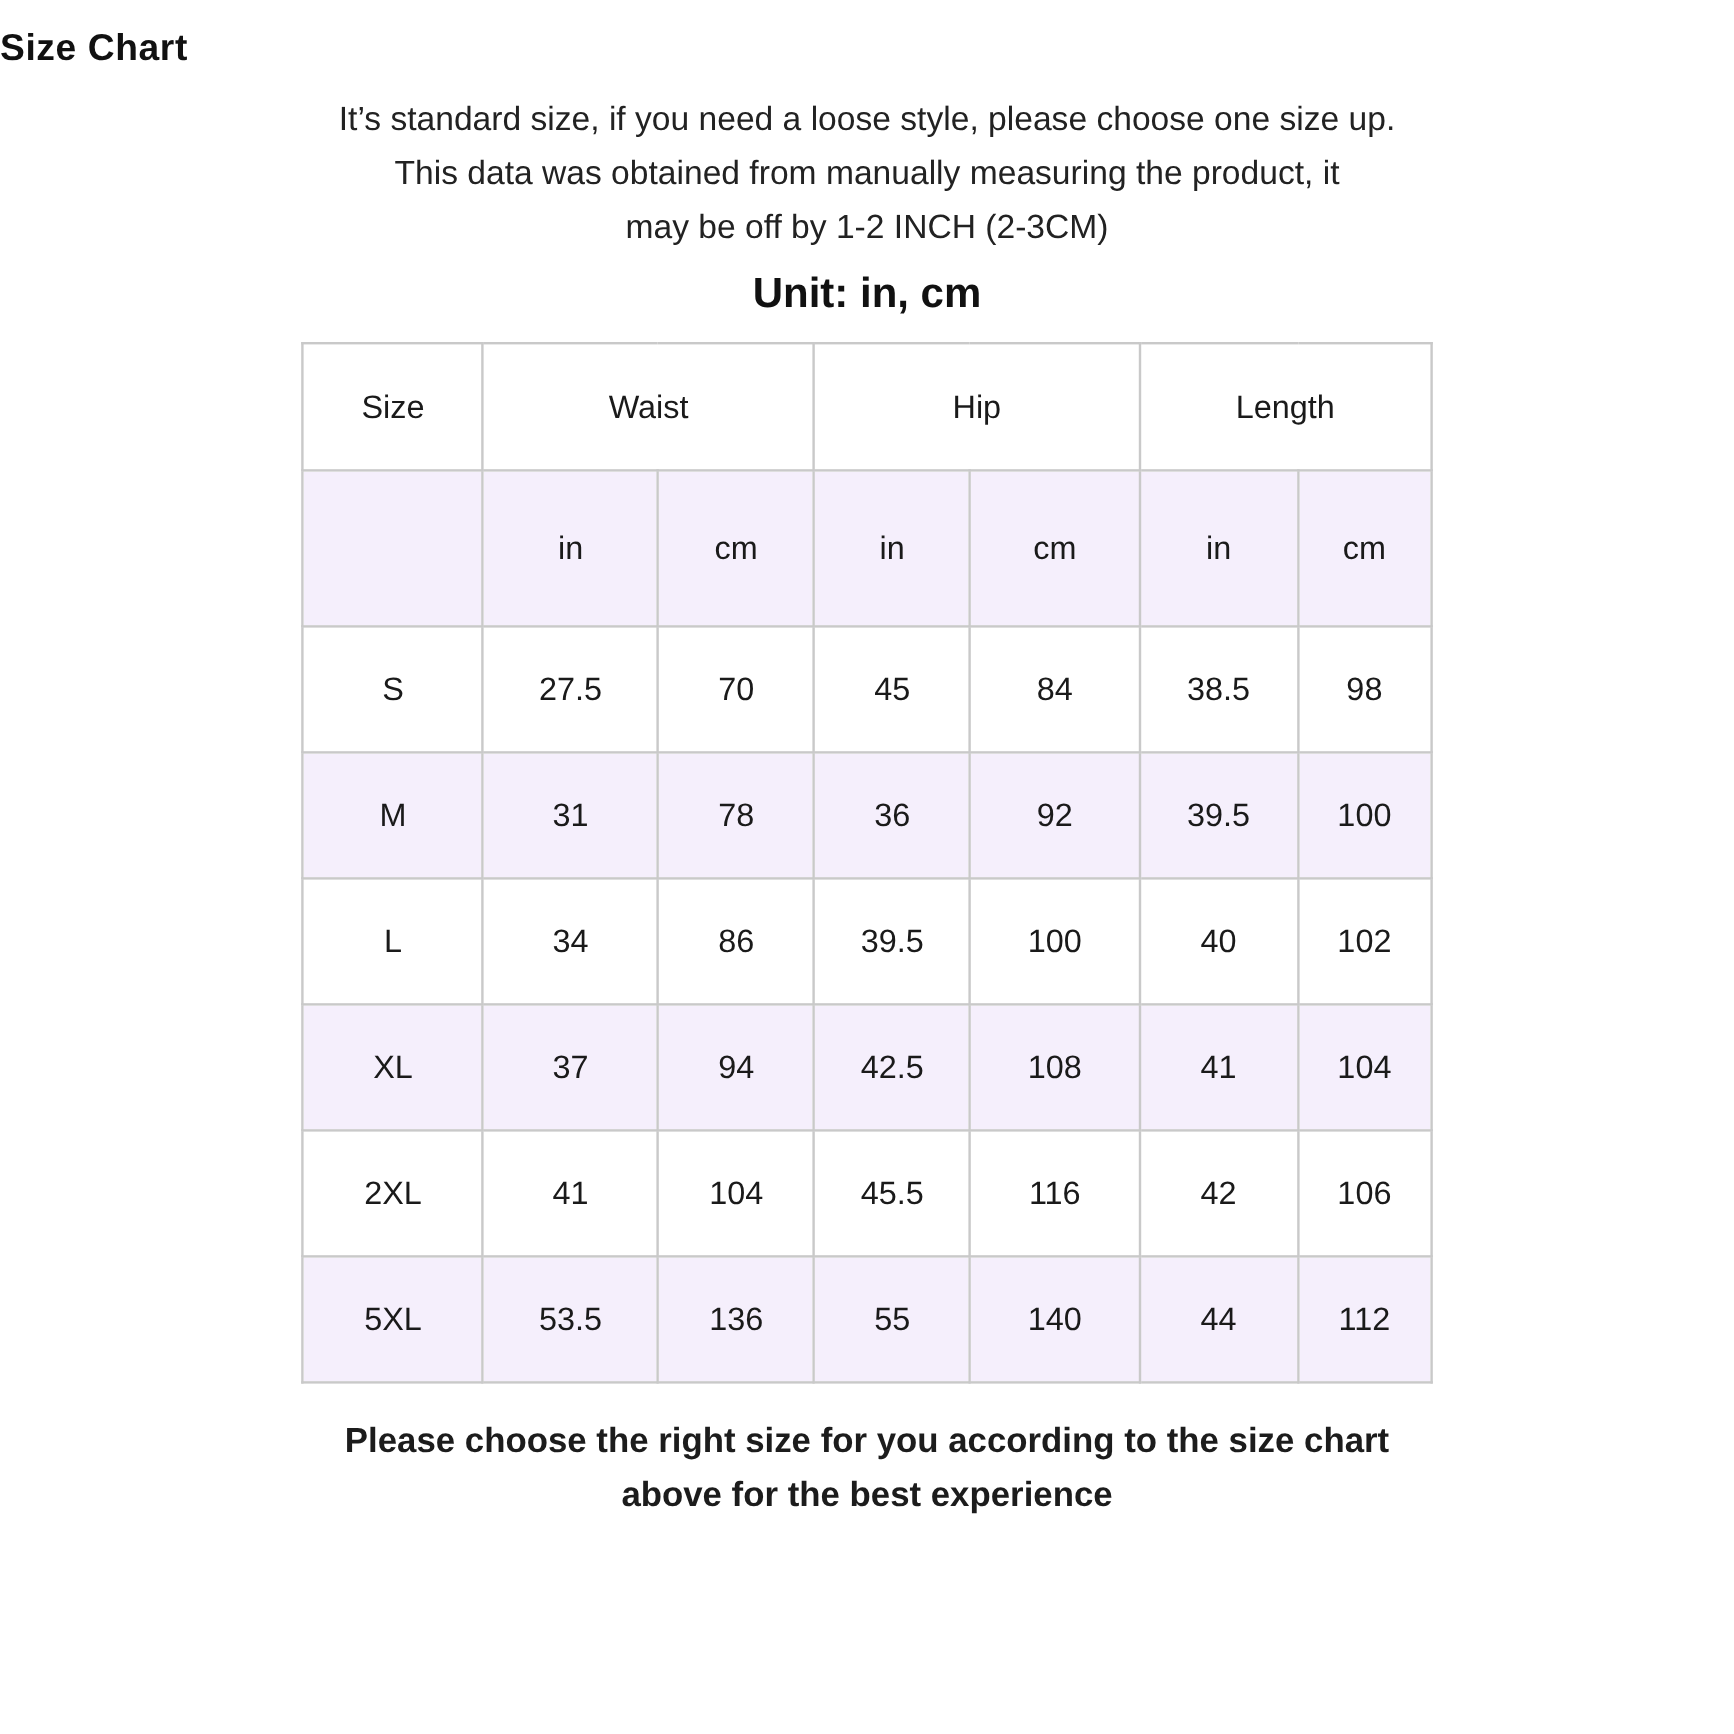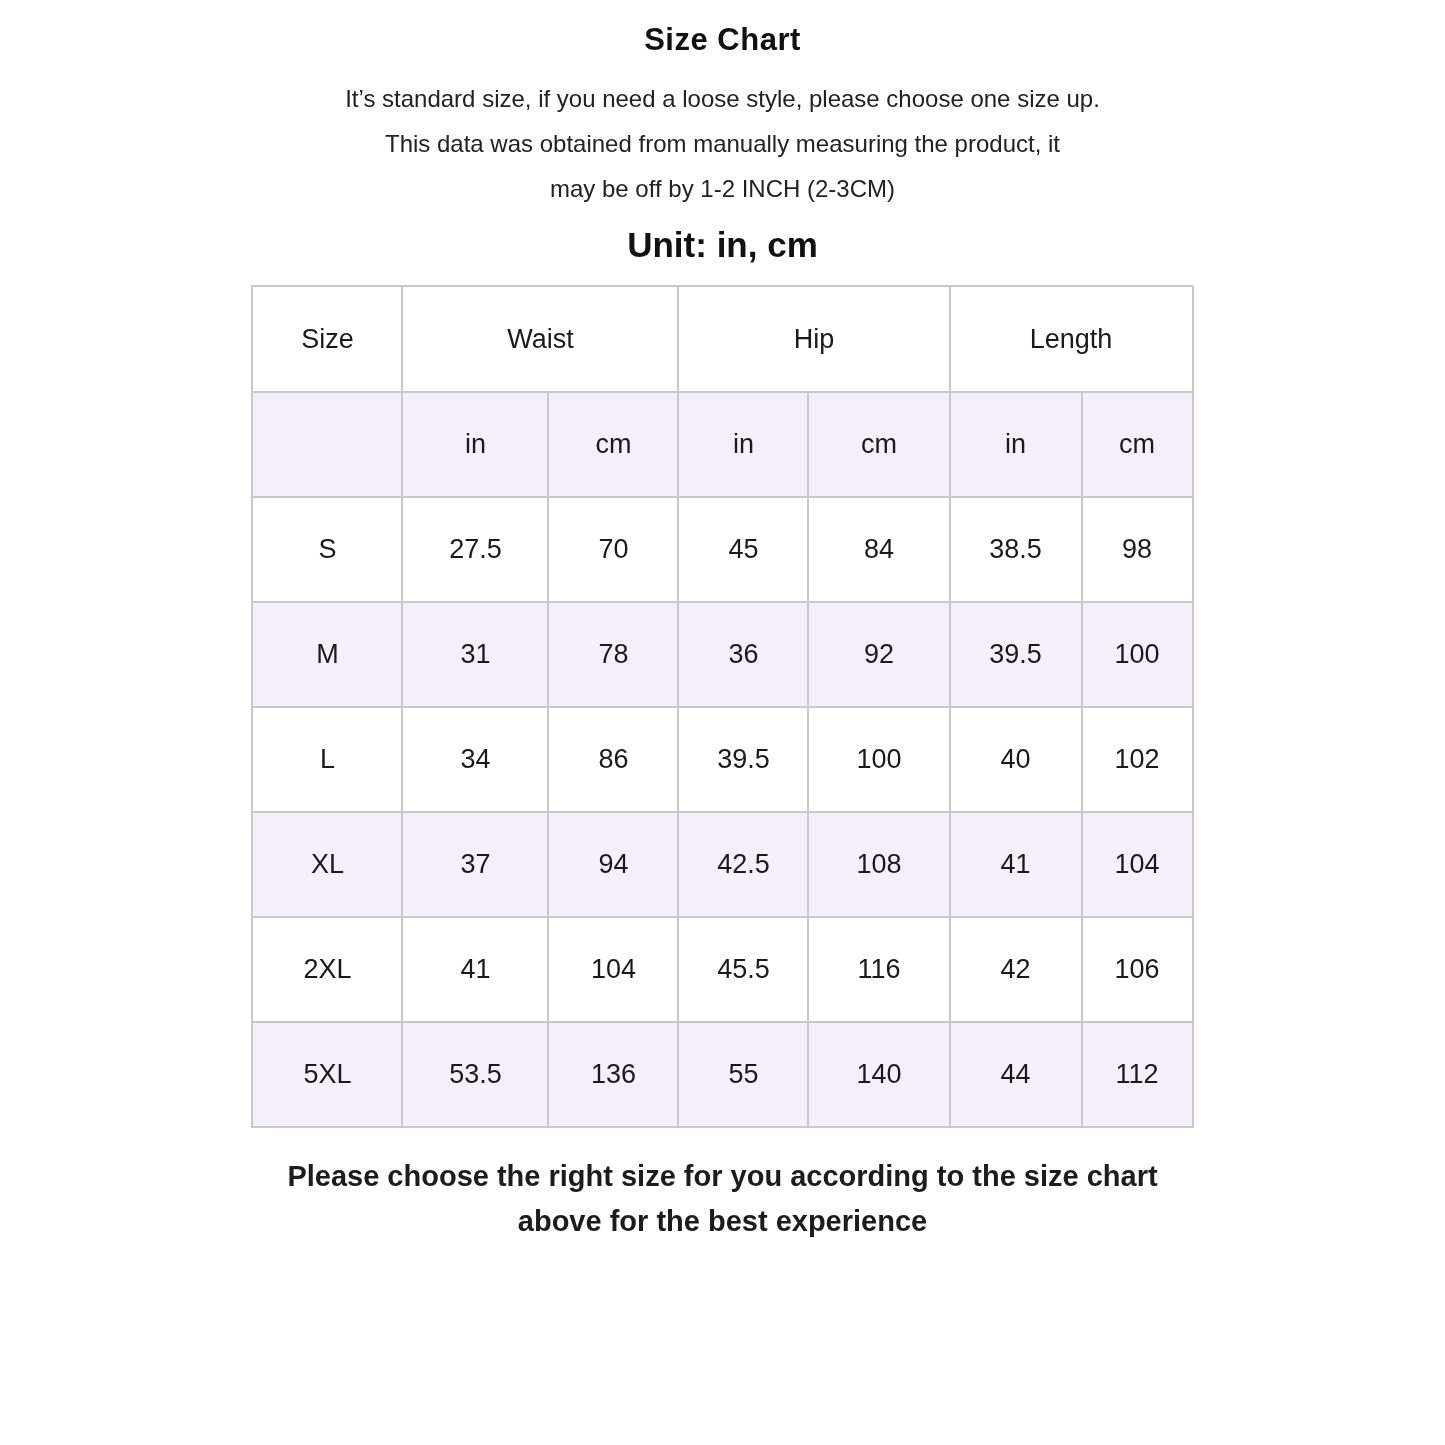--- a/index.html
+++ b/index.html
@@ -15,31 +15,31 @@
     color: #1c1c1c;
     overflow: hidden;
   }
   .page {
     width: 1445px;
     height: 1445px;
     box-sizing: border-box;
   }
   .title {
     margin: 22px 0 0 0;
-    text-align: center;
+    text-align: left;
     font-size: 31px;
     font-weight: 700;
     color: #111111;
     letter-spacing: 0.5px;
   }
   .intro {
     margin: 18px auto 0 auto;
     width: 1260px;
     text-align: center;
-    font-size: 24px;
+    font-size: 28px;
     line-height: 45px;
     font-weight: 400;
     color: #222222;
   }
   .unit-label {
     margin: 14px 0 0 0;
     text-align: center;
     font-size: 35px;
     font-weight: 700;
     color: #111111;
@@ -55,21 +55,21 @@
     border: 2px solid #c9c9c9;
     text-align: center;
     vertical-align: middle;
     font-size: 27px;
     font-weight: 400;
     color: #1a1a1a;
     padding: 0;
     overflow: hidden;
   }
   tr.group-row { height: 106px; margin-left: 42px; }
-  tr.unit-row  { height: 105px; }
+  tr.unit-row  { height: 130px; }
   tr.data-row  { height: 105px; }
   tr.lav th, tr.lav td { background: #f5effc; }
   tr.white th, tr.white td { background: #ffffff; }
   .footer {
     margin: 26px auto 0 auto;
     width: 1100px;
     text-align: center;
     font-size: 29px;
     line-height: 45px;
     font-weight: 700;

